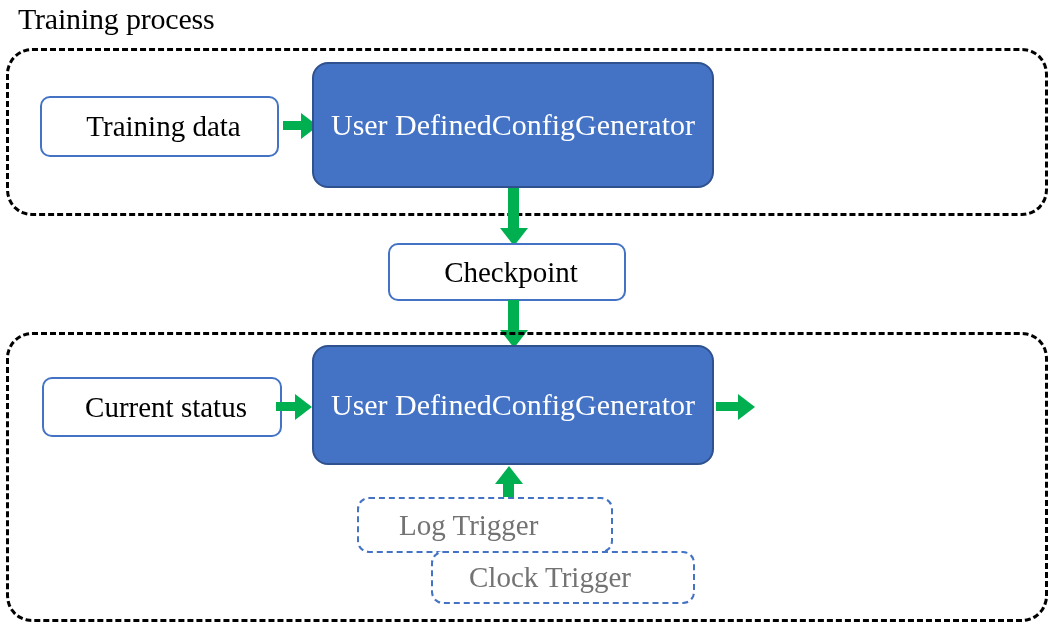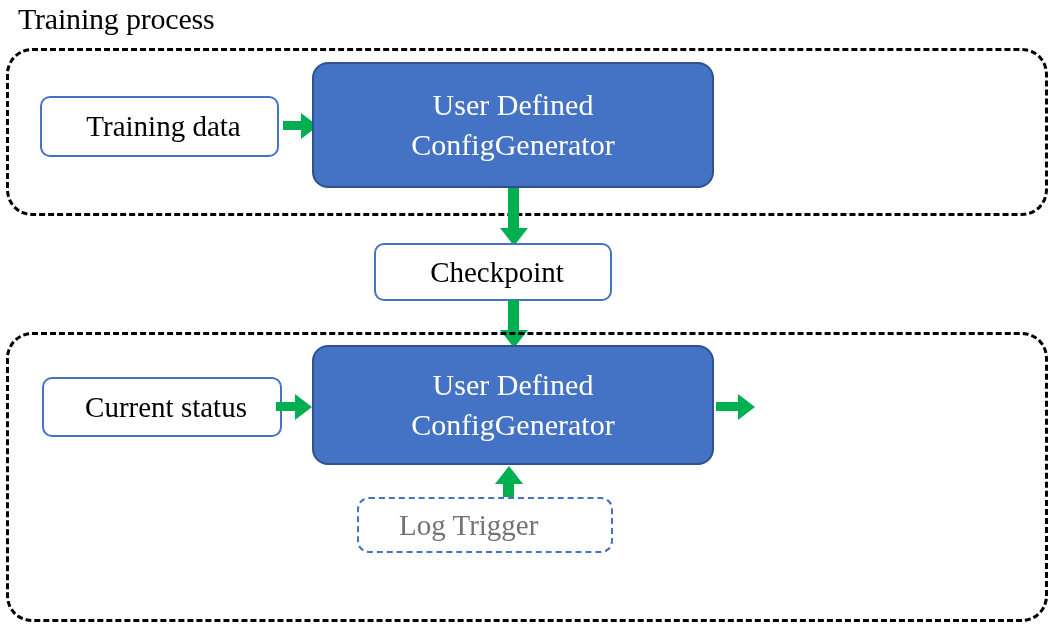--- a/index.html
+++ b/index.html
@@ -46,21 +46,21 @@
     white-space: nowrap;
     padding-left: 8px;
   }
 
   
   .blue-box {
     background: #4472C4;
     border: 2px solid #2F528F;
     border-radius: 16px;
     display: flex;
-    flex-direction: column;
+    flex-direction: row;
     align-items: center;
     justify-content: center;
     color: #ffffff;
     font-size: 30px;
     line-height: 40px;
     text-align: center;
   }
 
   
   .trigger-box {
@@ -131,21 +131,21 @@
   <div class="abs blue-box" style="left:312px; top:62px; width:402px; height:126px;">
     <span>User Defined</span>
     <span>ConfigGenerator</span>
   </div>
 
   <div class="arrow-wrap arrow-v" style="left:500px; top:188px; width:28px; height:58px;">
     <div class="shaft" style="left:8px; top:0px; height:44px;"></div>
     <div class="head-down" style="left:0px; top:40px;"></div>
   </div>
 
-  <div class="abs data-box" style="left:374px; top:243px; width:238px; height:58px;">
+  <div class="abs data-box" style="left:388px; top:243px; width:238px; height:58px;">
     <span>Checkpoint</span>
   </div>
 
   <div class="arrow-wrap arrow-v" style="left:500px; top:300px; width:28px; height:50px;">
     <div class="shaft" style="left:8px; top:0px; height:34px;"></div>
     <div class="head-down" style="left:0px; top:30px;"></div>
   </div>
 
 
   <div class="abs process-box" style="left:6px; top:332px; width:1042px; height:290px;"></div>
@@ -172,14 +172,17 @@
 
   <div class="arrow-wrap arrow-v" style="left:495px; top:466px; width:28px; height:42px;">
     <div class="shaft" style="left:8px; top:14px; height:28px;"></div>
     <div class="head-up" style="left:0px; top:0px;"></div>
   </div>
 
   <div class="abs trigger-box" style="left:357px; top:497px; width:256px; height:56px; justify-content:flex-start; padding-left:40px;">
     <span>Log Trigger</span>
   </div>
 
+  <div class="abs trigger-box" style="left:431px; top:551px; width:264px; height:53px; justify-content:flex-start; padding-left:36px; z-index:5;">
+    <span>Clock Trigger</span>
+  </div>
 
 </div>
 
 </body></html>

